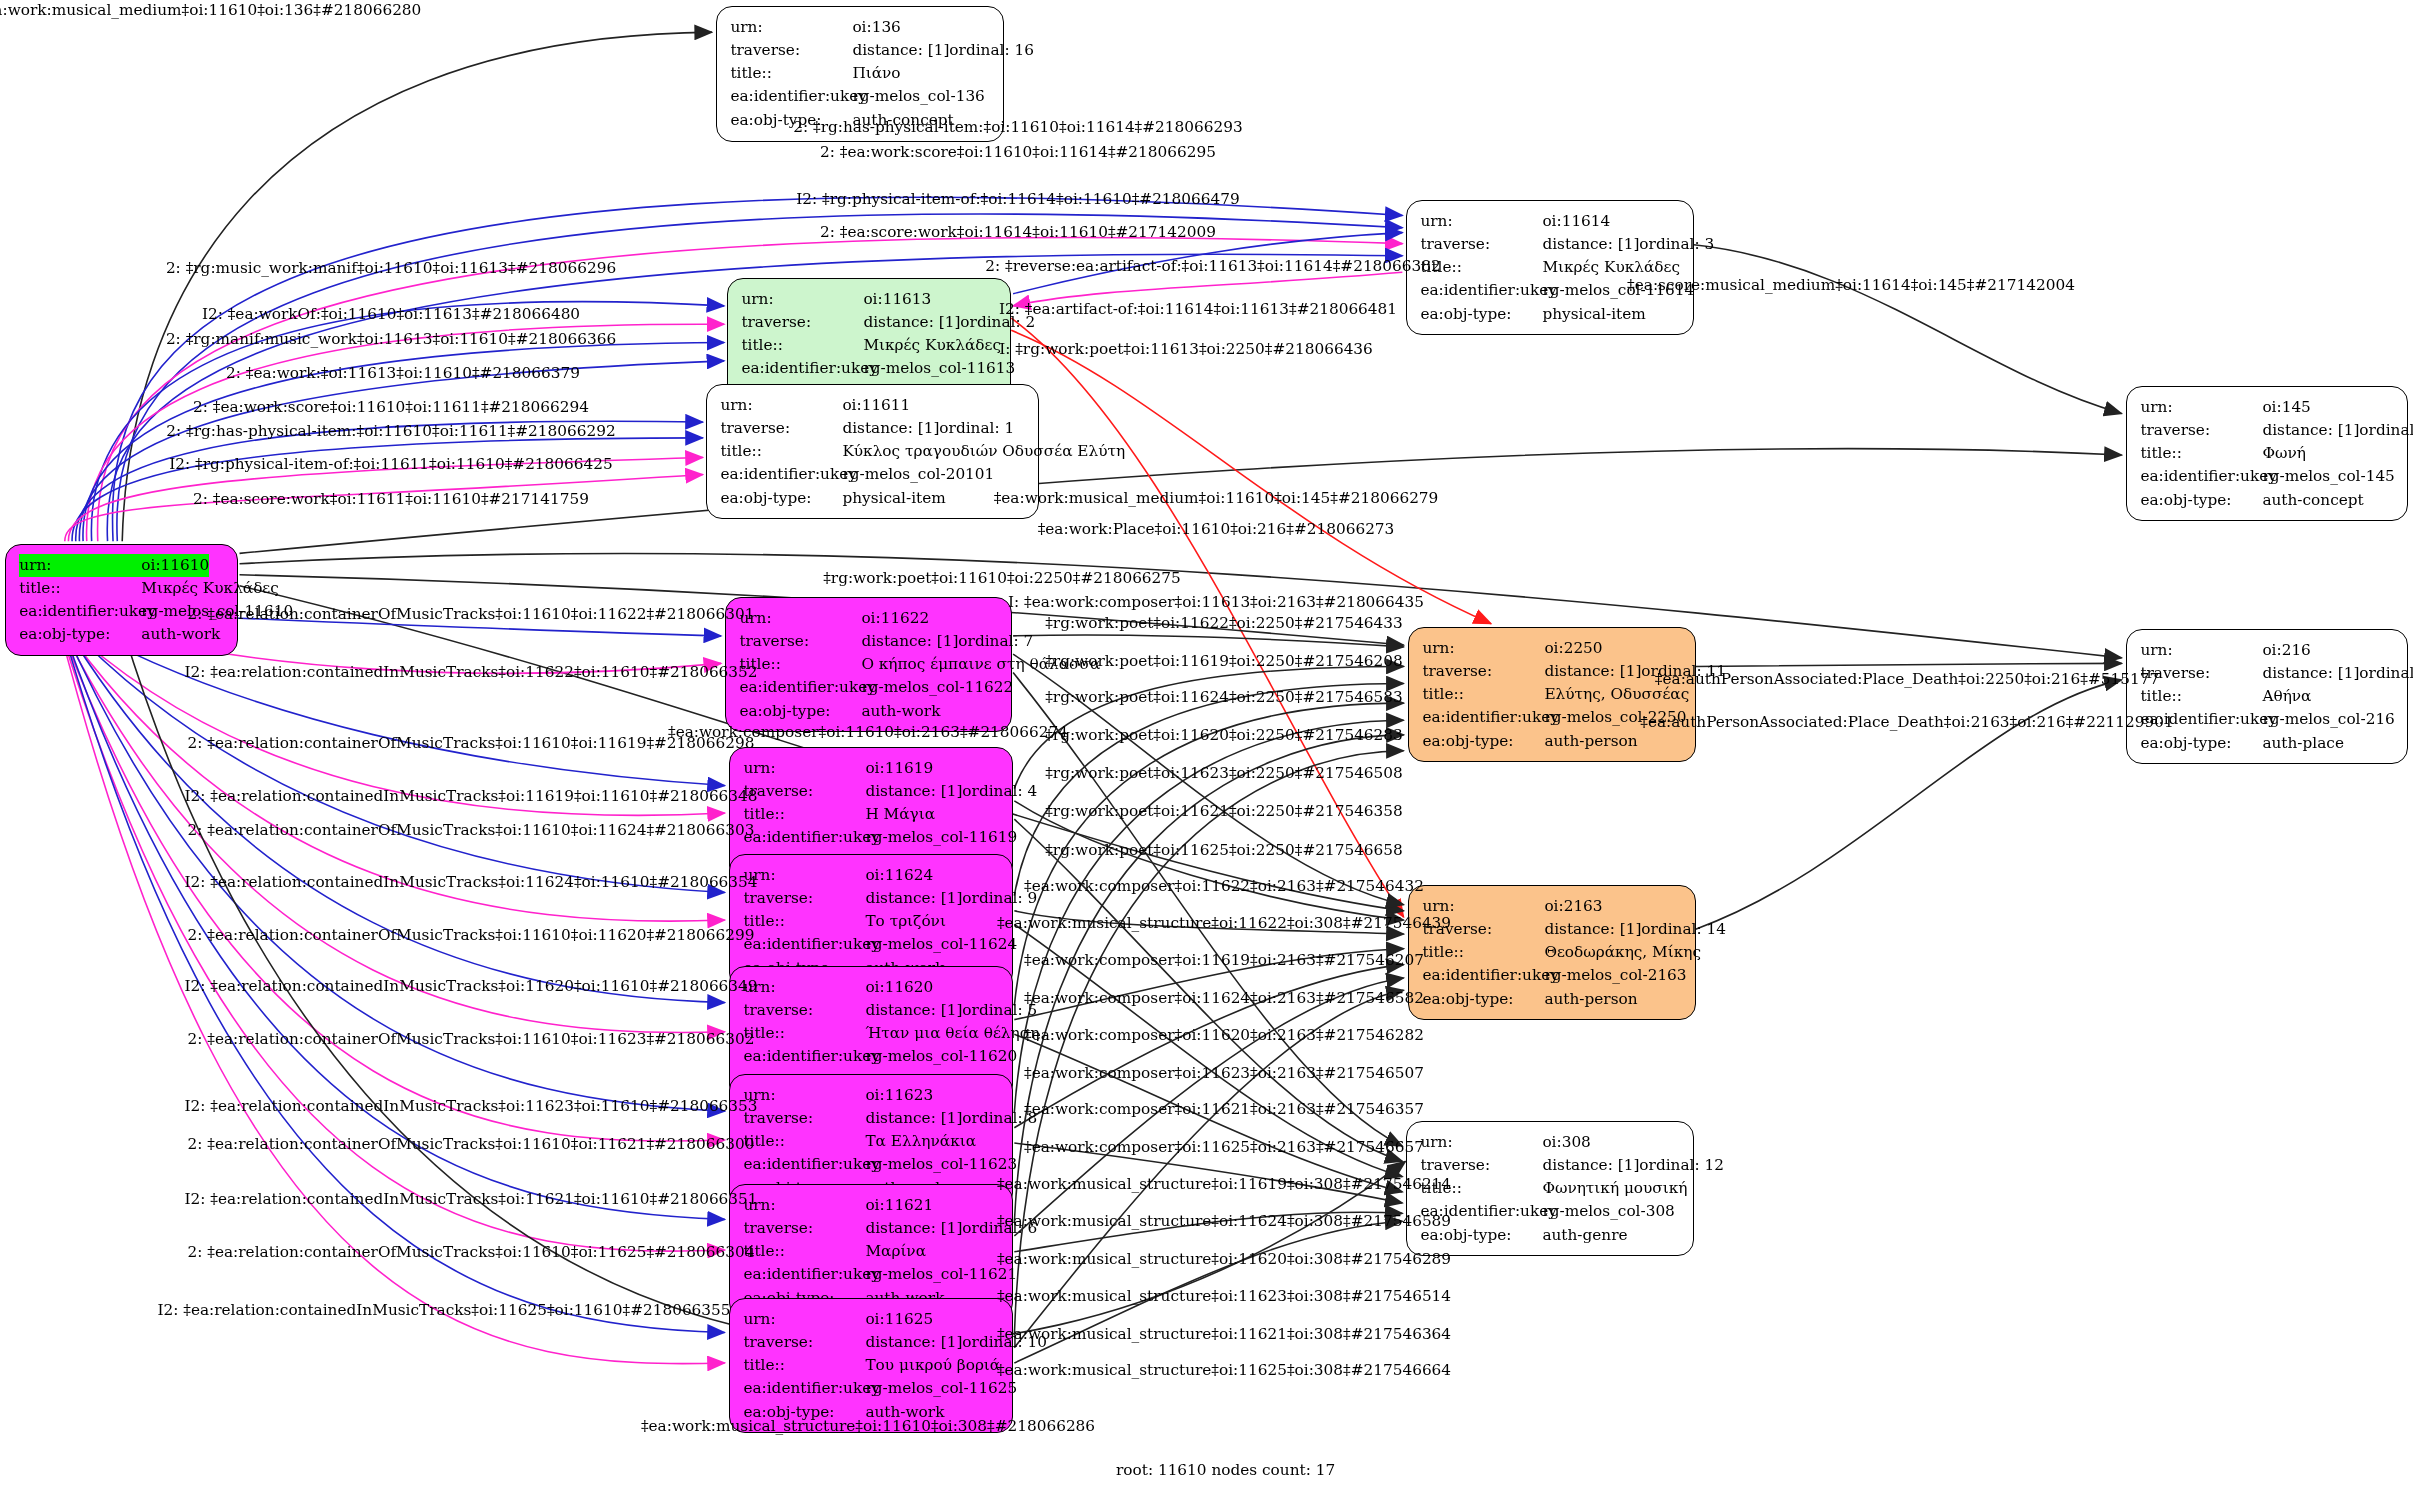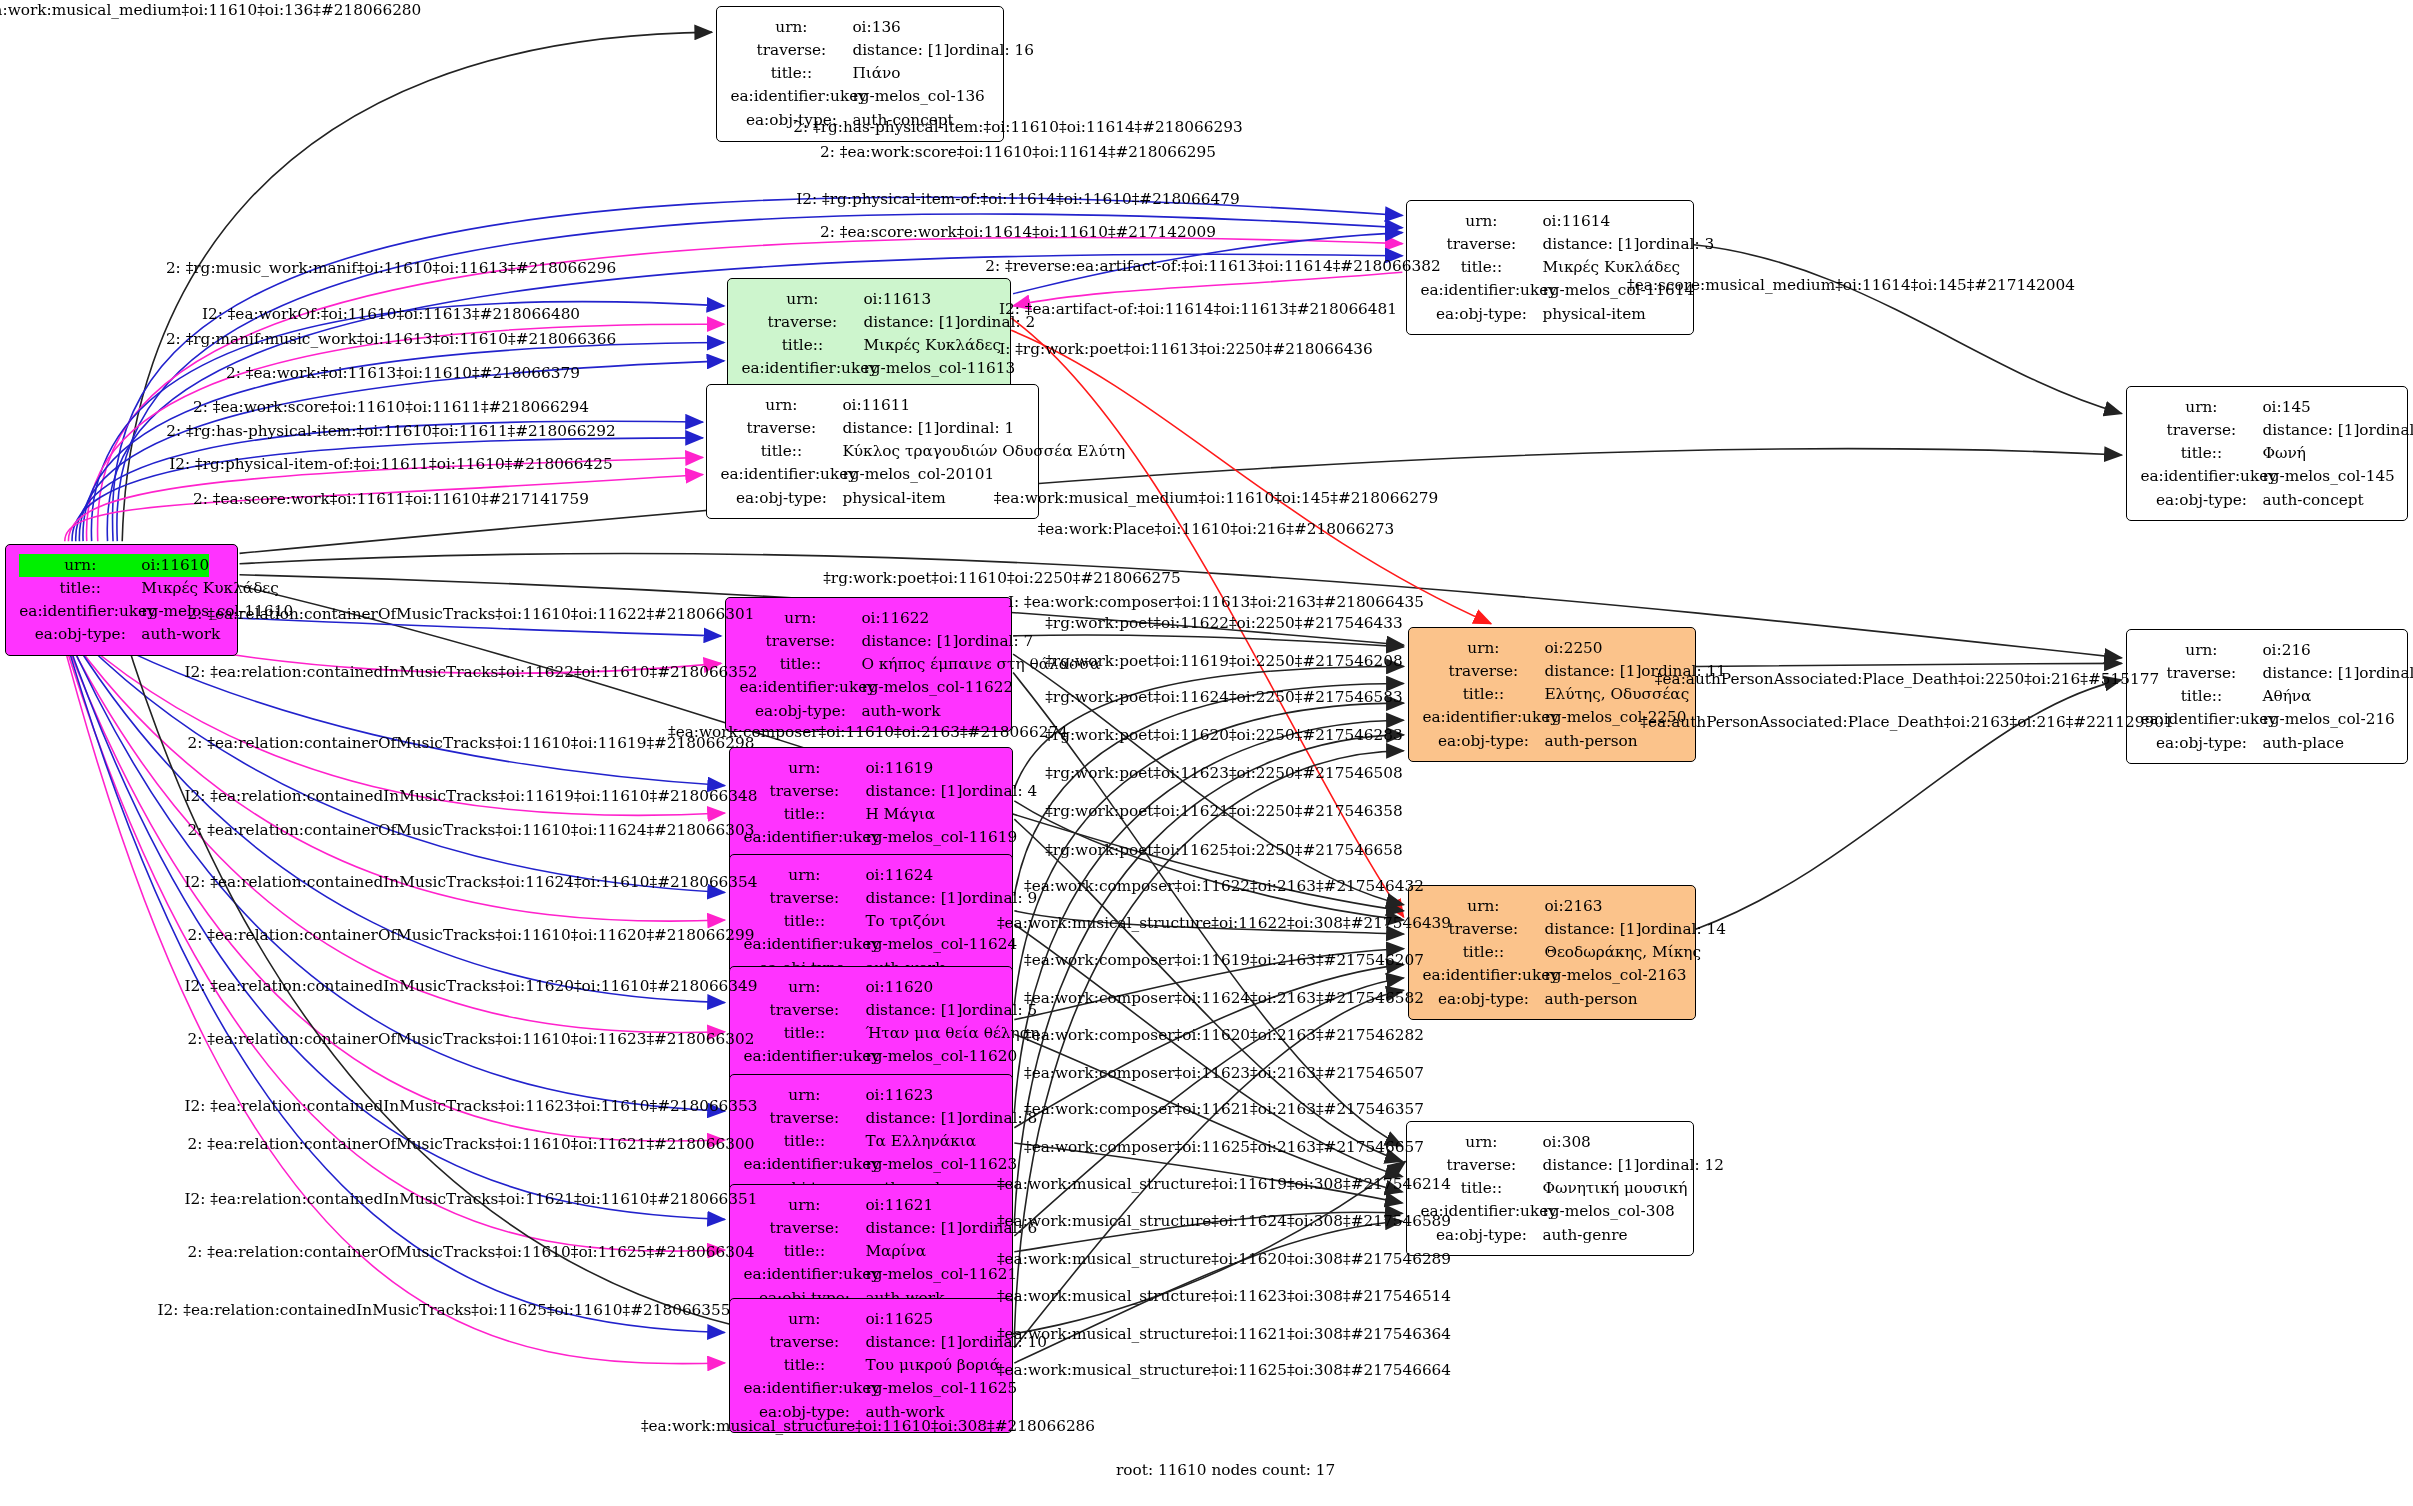--- a/index.html
+++ b/index.html
@@ -1,20 +1,20 @@
 <!DOCTYPE html>
 <html style="font-size:9.8px"><head>
 <meta charset="utf-8">
 <style>
   html,body{margin:0;padding:0;background:#ffffff;}
   body{font-family:"DejaVu Serif","Liberation Serif",serif;}
   #stage{position:relative;width:2413px;height:1507px;overflow:hidden;background:#fff;}
   svg.edges{position:absolute;left:0;top:0;width:2413px;height:1507px;pointer-events:none;}
-  .node{position:absolute;border:1.2px solid #000;border-radius:5px;background:#fff;
-        box-sizing:border-box;padding:8.6px 11px 8.6px 13.4px;text-align:center;}
+  .node{position:absolute;border:1.2px solid #000;border-radius:16px;background:#fff;
+        box-sizing:border-box;padding:8.6px 11px 8.6px 13.4px;}
   .node.green{background:#cdf5cd;}
   .node.magenta{background:#ff33ff;}
   .node.orange{background:#fbc38b;}
   .node.root{background:#ff33ff;}
   .row{display:flex;align-items:baseline;line-height:1.52;white-space:nowrap;}
   .k{width:122px;flex:0 0 122px;font-size:15.3px;color:#000;}
   .v{font-size:15.3px;color:#000;}
   .v .d2{display:inline-block;min-width:84px;}
   .root .row.hl .k,.root .row.hl .v{background:#00f000;}
   .root .row.hl .k{padding-right:0;}

